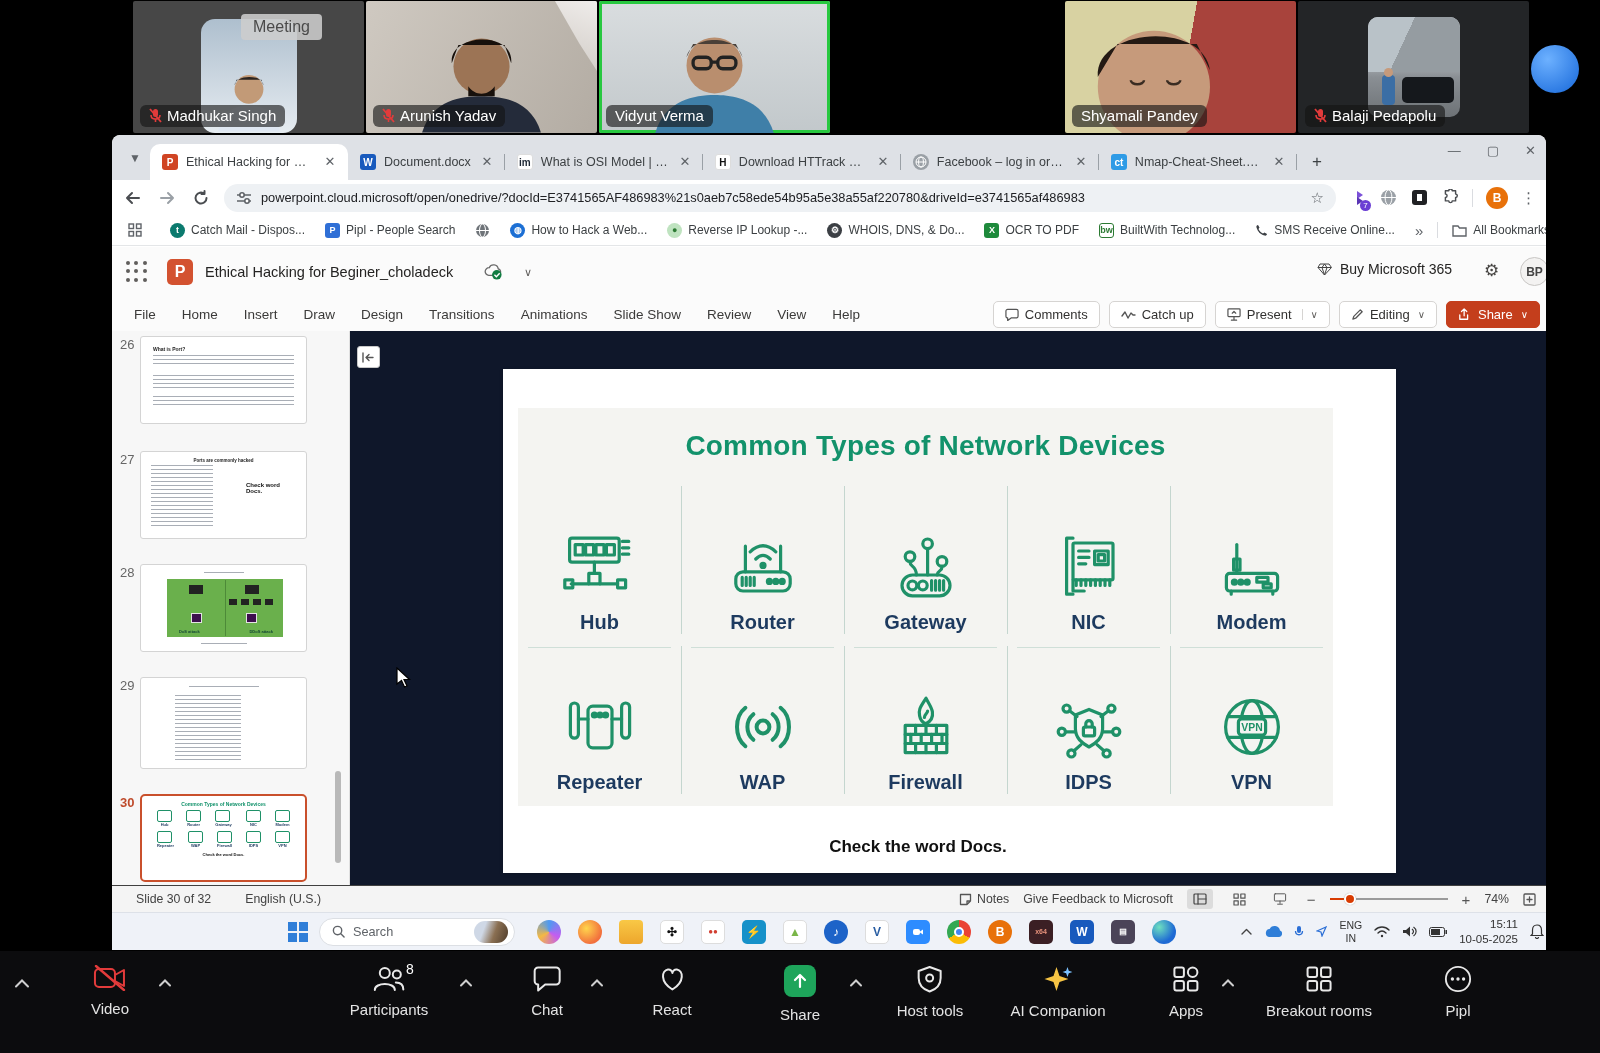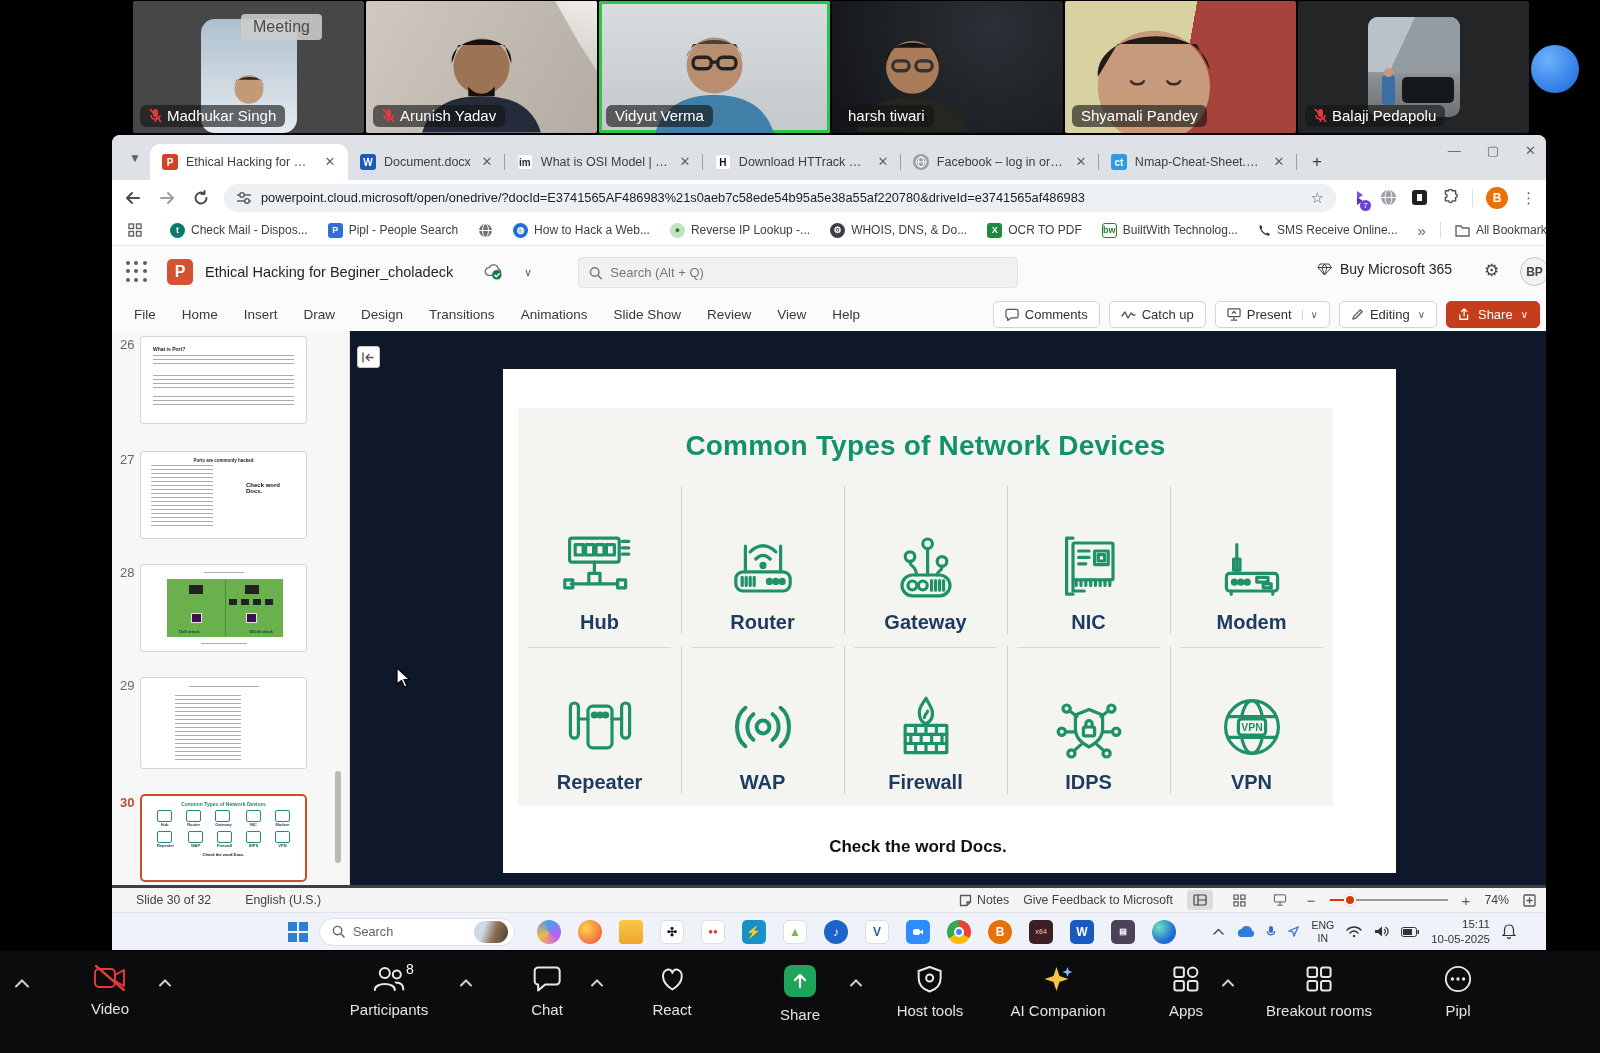--- a/index.html
+++ b/index.html
@@ -92,41 +92,41 @@
   .infog { position:absolute; left:15px; top:39px; width:815px; height:398px; background:#f4f4f1; }
   .infog h1 { text-align:center; margin-top:22px; font-size:28px; letter-spacing:.2px; color:#12926b; }
   .devrow { position:absolute; left:0; width:815px; height:160px; display:flex; }
   .devcell { width:163px; display:flex; flex-direction:column; align-items:center; justify-content:flex-end; position:relative; padding-bottom:6px; }
   .devcell:not(:first-child):before { content:""; position:absolute; left:0; top:6px; bottom:6px; width:1px; background:#c4d6cf; }
   .row1 .devcell:after { content:""; position:absolute; bottom:-8px; left:10px; right:10px; height:1px; background:#cfdfd8; }
   .devlabel { font-size:20px; font-weight:bold; color:#1d3a5f; margin-top:4px; }
   .footnote { position:absolute; left:0; top:468px; width:760px; text-align:center; font-size:17px; font-weight:bold; color:#101010; }
   .cursor { position:absolute; left:46px; top:336px; }
 
-  .ppstatus { position:absolute; left:0; top:750px; width:100%; height:27px; background:#f4f4f4; border-top:3px solid #404040;
+  .ppstatus { position:absolute; left:0; top:750px; width:100%; height:27px; background:#f4f4f4; border-top:1px solid #404040;
     display:flex; align-items:center; font-size:12.3px; color:#424242; }
   .st-left { margin-left:24px; display:flex; gap:34px; }
   .st-right { margin-left:auto; display:flex; align-items:center; gap:14px; padding-right:10px; }
   .viewbtn { width:26px; height:20px; display:flex; align-items:center; justify-content:center; border-radius:3px; color:#555; font-size:12px; }
   .viewbtn.on { background:#dcdcdc; }
   .zslider { position:relative; width:118px; height:14px; }
   .zslider .track { position:absolute; left:0; right:0; top:6px; height:2px; background:#9a9a9a; }
   .zslider .fill { position:absolute; left:0; width:20px; top:6px; height:2px; background:#d83b01; }
   .zslider .knob { position:absolute; left:14px; top:1px; width:12px; height:12px; border-radius:50%; background:#d83b01; border:2px solid #fff; box-shadow:0 0 1px #999; }
 
   
   .taskbar { position:absolute; left:0; top:777px; width:100%; height:38px; background:#eff2f8; border-top:1px solid #dde1e8;
     display:flex; align-items:center; }
   .tb-start { margin-left:175px; }
   .tb-search { margin-left:10px; width:196px; height:28px; background:#fff; border:1px solid #dcdfe4; border-radius:15px;
     display:flex; align-items:center; gap:8px; padding:0 6px 0 12px; font-size:12.7px; color:#5f6368; }
   .tb-search .blob { margin-left:auto; width:34px; height:22px; border-radius:11px; background:linear-gradient(110deg,#cfd8e6 30%,#8a6f52 60%,#4e3c2a); }
   .tb-icons { display:flex; gap:17px; margin-left:22px; align-items:center; }
   .tic { width:24px; height:24px; border-radius:5px; display:flex; align-items:center; justify-content:center; font-size:12px; font-weight:bold; color:#fff; }
-  .tray { margin-left:auto; display:flex; align-items:center; gap:12px; padding-right:30px; color:#444; }
+  .tray { margin-left:auto; display:flex; align-items:center; gap:12px; padding-right:2px; color:#444; }
   .lang { font-size:10.5px; line-height:1.15; text-align:center; color:#333; }
   .clock { font-size:11.5px; line-height:1.25; text-align:right; color:#333; }
 
   
   .zbar { position:absolute; left:0; top:950px; width:1600px; height:103px; background:#0c0c0e; border-top:1px solid #000; }
   .zitem { position:absolute; top:14px; transform:translateX(-50%); display:flex; flex-direction:column; align-items:center; gap:9px; }
   .zlabel { color:#e4e4e4; font-size:15px; white-space:nowrap; }
   .zchev { position:absolute; top:28px; transform:translateX(-50%); }
   .pcount { position:absolute; left:34px; top:-4px; color:#fff; font-size:14px; }
   .share-sq { width:32px; height:32px; background:#1ea55b; border-radius:8px; display:flex; align-items:center; justify-content:center; }
@@ -188,32 +188,20 @@
         <rect x="57" y="22" width="11" height="7" rx="3" fill="none" stroke="#222" stroke-width="2"></rect>
         <rect x="72" y="22" width="11" height="7" rx="3" fill="none" stroke="#222" stroke-width="2"></rect>
         <line x1="68" y1="25" x2="72" y2="25" stroke="#222" stroke-width="2"></line>
         <path d="M34 68 C40 48 58 45 70 45 C82 45 100 48 106 68 Z" fill="#3f7fa8"></path>
       </svg>
       <div class="name-pill">
         <span>Vidyut Verma</span>
       </div>
     </div>
 
-    <div class="vtile" style="left:832px; background:radial-gradient(circle at 70% 20%,#2c3036,#121417);">
-      <svg width="231" height="108" viewBox="0 0 140 64" style="position:absolute; bottom:0; left:-35px;">
-        <circle cx="70" cy="25" r="16" fill="#a97b58"></circle>
-        <path d="M54 22 C54 6 86 6 86 22 L82 13 L58 13 Z" fill="#191310"></path>
-        <rect x="58" y="21" width="10" height="6" rx="3" fill="none" stroke="#333" stroke-width="2"></rect>
-        <rect x="72" y="21" width="10" height="6" rx="3" fill="none" stroke="#333" stroke-width="2"></rect>
-        <path d="M36 64 C42 45 58 43 70 43 C82 43 98 45 104 64 Z" fill="#23271f"></path>
-      </svg>
-      <div class="name-pill">
-        <span>harsh tiwari</span>
-      </div>
-    </div>
 
     <div class="vtile" style="left:1298px; background:#232527;">
       <div style="position:absolute; left:70px; top:16px; width:92px; height:100px; border-radius:10px; overflow:hidden; background:linear-gradient(#cfd4d8 30%,#8a8f94 60%,#6d7276);">
         <div style="position:absolute; left:0; top:0; width:100%; height:55%; background:linear-gradient(115deg,#b9c2c8 40%,#959ca1 40%);"></div>
         <div style="position:absolute; right:6px; bottom:14px; width:52px; height:26px; border-radius:5px; background:#15181c;"></div>
         <div style="position:absolute; left:14px; bottom:12px; width:13px; height:30px; border-radius:4px; background:#3b6ea5;"></div>
         <div style="position:absolute; left:16px; bottom:40px; width:9px; height:9px; border-radius:50%; background:#c69a7b;"></div>
       </div>
       <div class="name-pill">
         <svg width="13" height="15" viewBox="0 0 13 15">
@@ -356,21 +344,21 @@
               <rect x="8.5" y="1" width="4.5" height="4.5"></rect>
               <rect x="1" y="8.5" width="4.5" height="4.5"></rect>
               <rect x="8.5" y="8.5" width="4.5" height="4.5"></rect>
             </g>
           </svg>
       </div>
       <div style="width:1px; height:16px; background:#dadce0; margin-right:14px;"></div>
 
       <div class="bm">
         <span class="bmic" style="background:#0b7a6e; border-radius:50%;">t</span>
-        <span>Check Mail - Dispos...</span>
+        <span>Catch Mail - Dispos...</span>
       </div>
       <div class="bm">
         <span class="bmic" style="background:#2f6fd6;">P</span>
         <span>Pipl - People Search</span>
       </div>
       <div class="bm">
         <svg width="15" height="15" viewBox="0 0 15 15">
             <circle cx="7.5" cy="7.5" r="6.5" fill="#6f7479"></circle>
             <line x1="1" y1="7.5" x2="14" y2="7.5" stroke="#fff"></line>
             <ellipse cx="7.5" cy="7.5" rx="3" ry="6.5" fill="none" stroke="#fff"></ellipse>
@@ -429,27 +417,20 @@
         </div>
       <div class="pplogo">P</div>
       <div class="pptitle">Ethical Hacking for Beginer_choladeck</div>
       <svg class="cloudok" style="left:372px;" viewBox="0 0 20 20">
         <path d="M5 14 a4 4 0 0 1 .5 -8 a5 5 0 0 1 9.5 1.2 a3.5 3.5 0 0 1 -.5 6.8 Z" fill="none" stroke="#6a6a6a" stroke-width="1.4"></path>
         <circle cx="13.5" cy="13.5" r="5" fill="#107c41"></circle>
         <path d="M11 13.5 L13 15.5 L16.5 11.8" stroke="#fff" stroke-width="1.5" fill="none"></path>
       </svg>
       <span class="title-chev" style="left:412px;">∨</span>
 
-      <div class="ppsearch">
-        <svg width="14" height="14" viewBox="0 0 14 14" class="ic-stroke" style="stroke:#7a7a7a; stroke-width:1.6;">
-            <circle cx="6" cy="6" r="4.5"></circle>
-            <line x1="9.5" y1="9.5" x2="13" y2="13"></line>
-          </svg>
-        <input placeholder="Search (Alt + Q)" style="">
-      </div>
 
       <div class="buy365">
         <svg width="15" height="13" viewBox="0 0 15 13">
             <path d="M3 1 h9 l2.5 3.5 L7.5 12 L1 4.5 Z M1 4.5 h13 M7.5 12 L5 4.5 L7.5 1 L10 4.5 Z" fill="none" stroke="#444" stroke-width="1"></path>
           </svg>
         <span>Buy Microsoft 365</span>
       </div>
       <div class="gear">⚙</div>
       <div class="bp-av">BP</div>
     </div>

